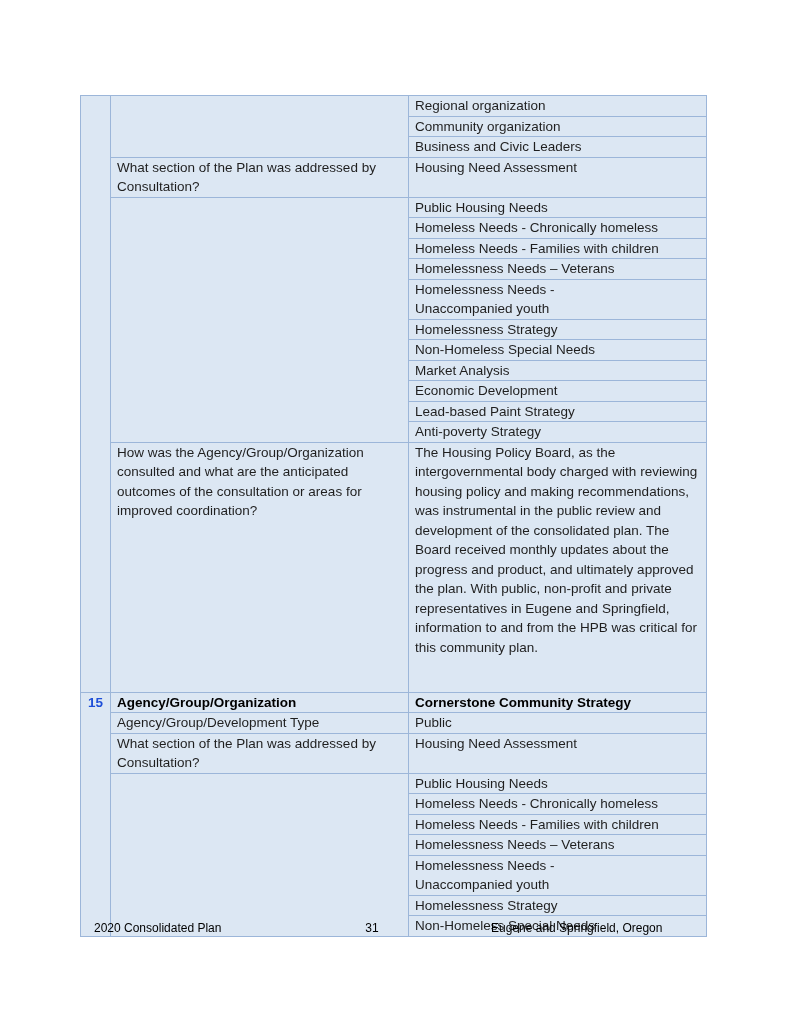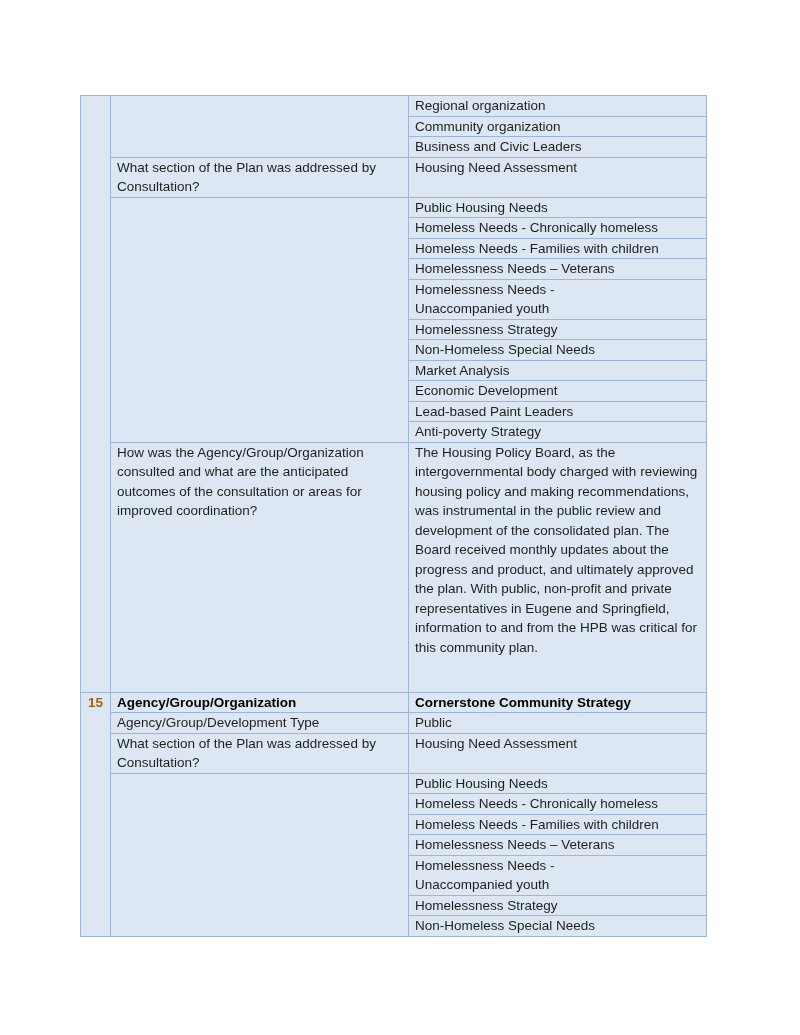--- a/index.html
+++ b/index.html
@@ -29,21 +29,21 @@
     font-size: 13.5px;
     line-height: 19.5px;
     color: #1f1f1f;
     padding: 0 5px 0 6px;
     overflow: hidden;
     word-wrap: break-word;
   }
   .ctable td.num {
     text-align: center;
     font-weight: bold;
-    color: #a16207;
+    color: #1d4ed8;
     padding: 0 2px;
   }
   .ctable td.b { font-weight: bold; color: #000; }
   .ctable td.para { height: 235px; padding-bottom: 14px; padding-right: 3px; margin-left: 20px; }
   .ctable td.pr-lg { padding-right: 68px; }
   .footer {
     position: absolute;
     top: 921px;
     left: 0;
     width: 800px;
@@ -105,21 +105,21 @@
       <tr>
           <td>Non-Homeless Special Needs</td>
         </tr>
       <tr>
           <td>Market Analysis</td>
         </tr>
       <tr>
           <td>Economic Development</td>
         </tr>
       <tr>
-          <td>Lead-based Paint Leaders</td>
+          <td>Lead-based Paint Strategy</td>
         </tr>
       <tr>
           <td>Anti-poverty Strategy</td>
         </tr>
       <tr>
         <td>How was the Agency/Group/Organization consulted and what are the anticipated outcomes of the consultation or areas for improved coordination?</td>
         <td class="para">The Housing Policy Board, as the intergovernmental body charged with reviewing housing policy and making recommendations, was instrumental in the public review and development of the consolidated plan. The Board received monthly updates about the progress and product, and ultimately approved the plan. With public, non-profit and private representatives in Eugene and Springfield, information to and from the HPB was critical for this community plan.</td>
       </tr>
       <tr>
         <td class="num" rowspan="10">15</td>
@@ -152,14 +152,19 @@
         </tr>
       <tr>
           <td>Homelessness Strategy</td>
         </tr>
       <tr>
           <td>Non-Homeless Special Needs</td>
         </tr>
     </tbody>
   </table>
 
+  <div class="footer">
+    <span class="f-left">2020 Consolidated Plan</span>
+    <span class="f-center">31</span>
+    <span class="f-right">Eugene and Springfield, Oregon</span>
+  </div>
 
 </div>
 
 </body></html>

